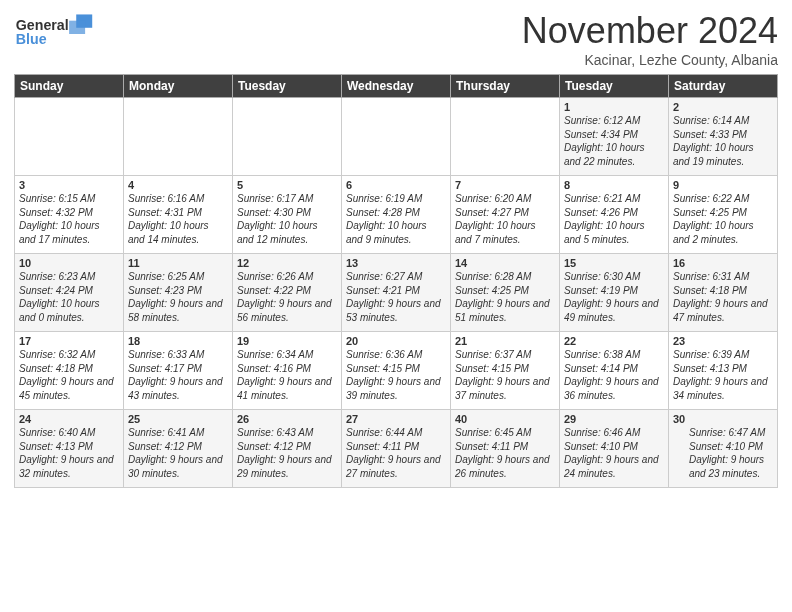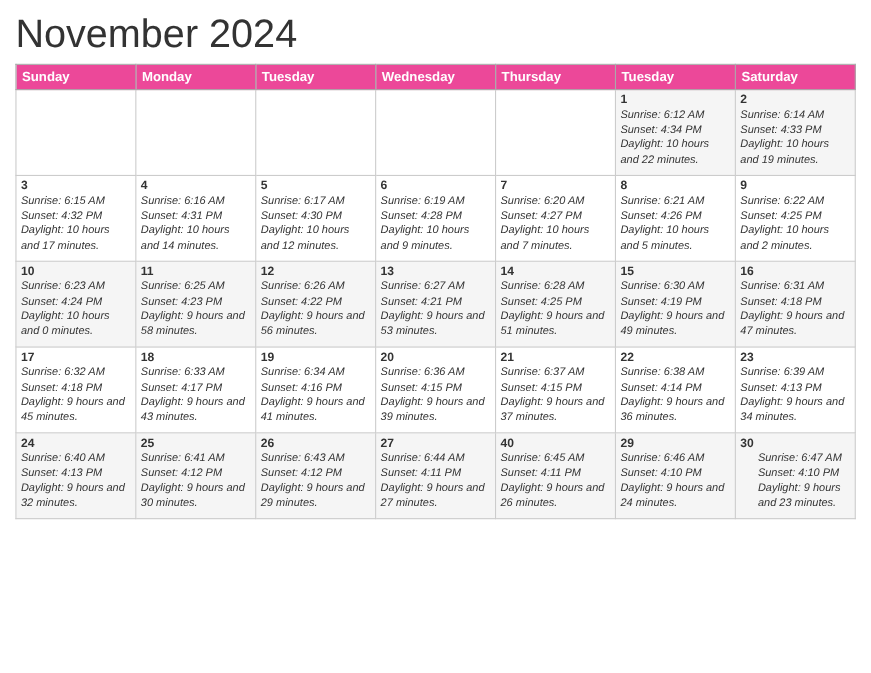--- a/index.html
+++ b/index.html
@@ -40,21 +40,21 @@
     }
     .location {
       font-size: 14px;
       color: #555;
     }
     .calendar {
       width: 100%;
       border-collapse: collapse;
     }
     .calendar th {
-      background-color: #ec4899;
+      background-color: #404040;
       color: white;
       font-size: 12px;
       font-weight: bold;
       padding: 4px 5px;
       text-align: left;
       border: 1px solid #aaa;
     }
     .calendar td {
       vertical-align: top;
       border: 1px solid #ccc;
@@ -85,22 +85,31 @@
     }
     .empty {
       background: #fff !important;
     }
   </style>
 </head>
 <body>
 
 <div class="page">
   <div class="header">
+    <div class="logo-wrapper">
+      <svg class="logo-svg" viewBox="0 0 90 45">
+        <text x="2" y="22" font-family="Arial" font-weight="bold" font-size="16" fill="#333">General</text>
+        <text x="2" y="38" font-family="Arial" font-weight="bold" font-size="16" fill="#4a90d9">Blue</text>
+        <polygon points="70,5 88,5 88,20 70,20" fill="#4a90d9"></polygon>
+        <polygon points="62,12 80,12 80,27 62,27" fill="#4a90d9" opacity="0.7"></polygon>
+      </svg>
+    </div>
     <div class="title-block">
       <div class="month-title">November 2024</div>
+      <div class="location">Kacinar, Lezhe County, Albania</div>
     </div>
   </div>
 
   <table class="calendar">
     <thead>
       <tr>
         <th>Sunday</th>
         <th>Monday</th>
         <th>Tuesday</th>
         <th>Wednesday</th>

